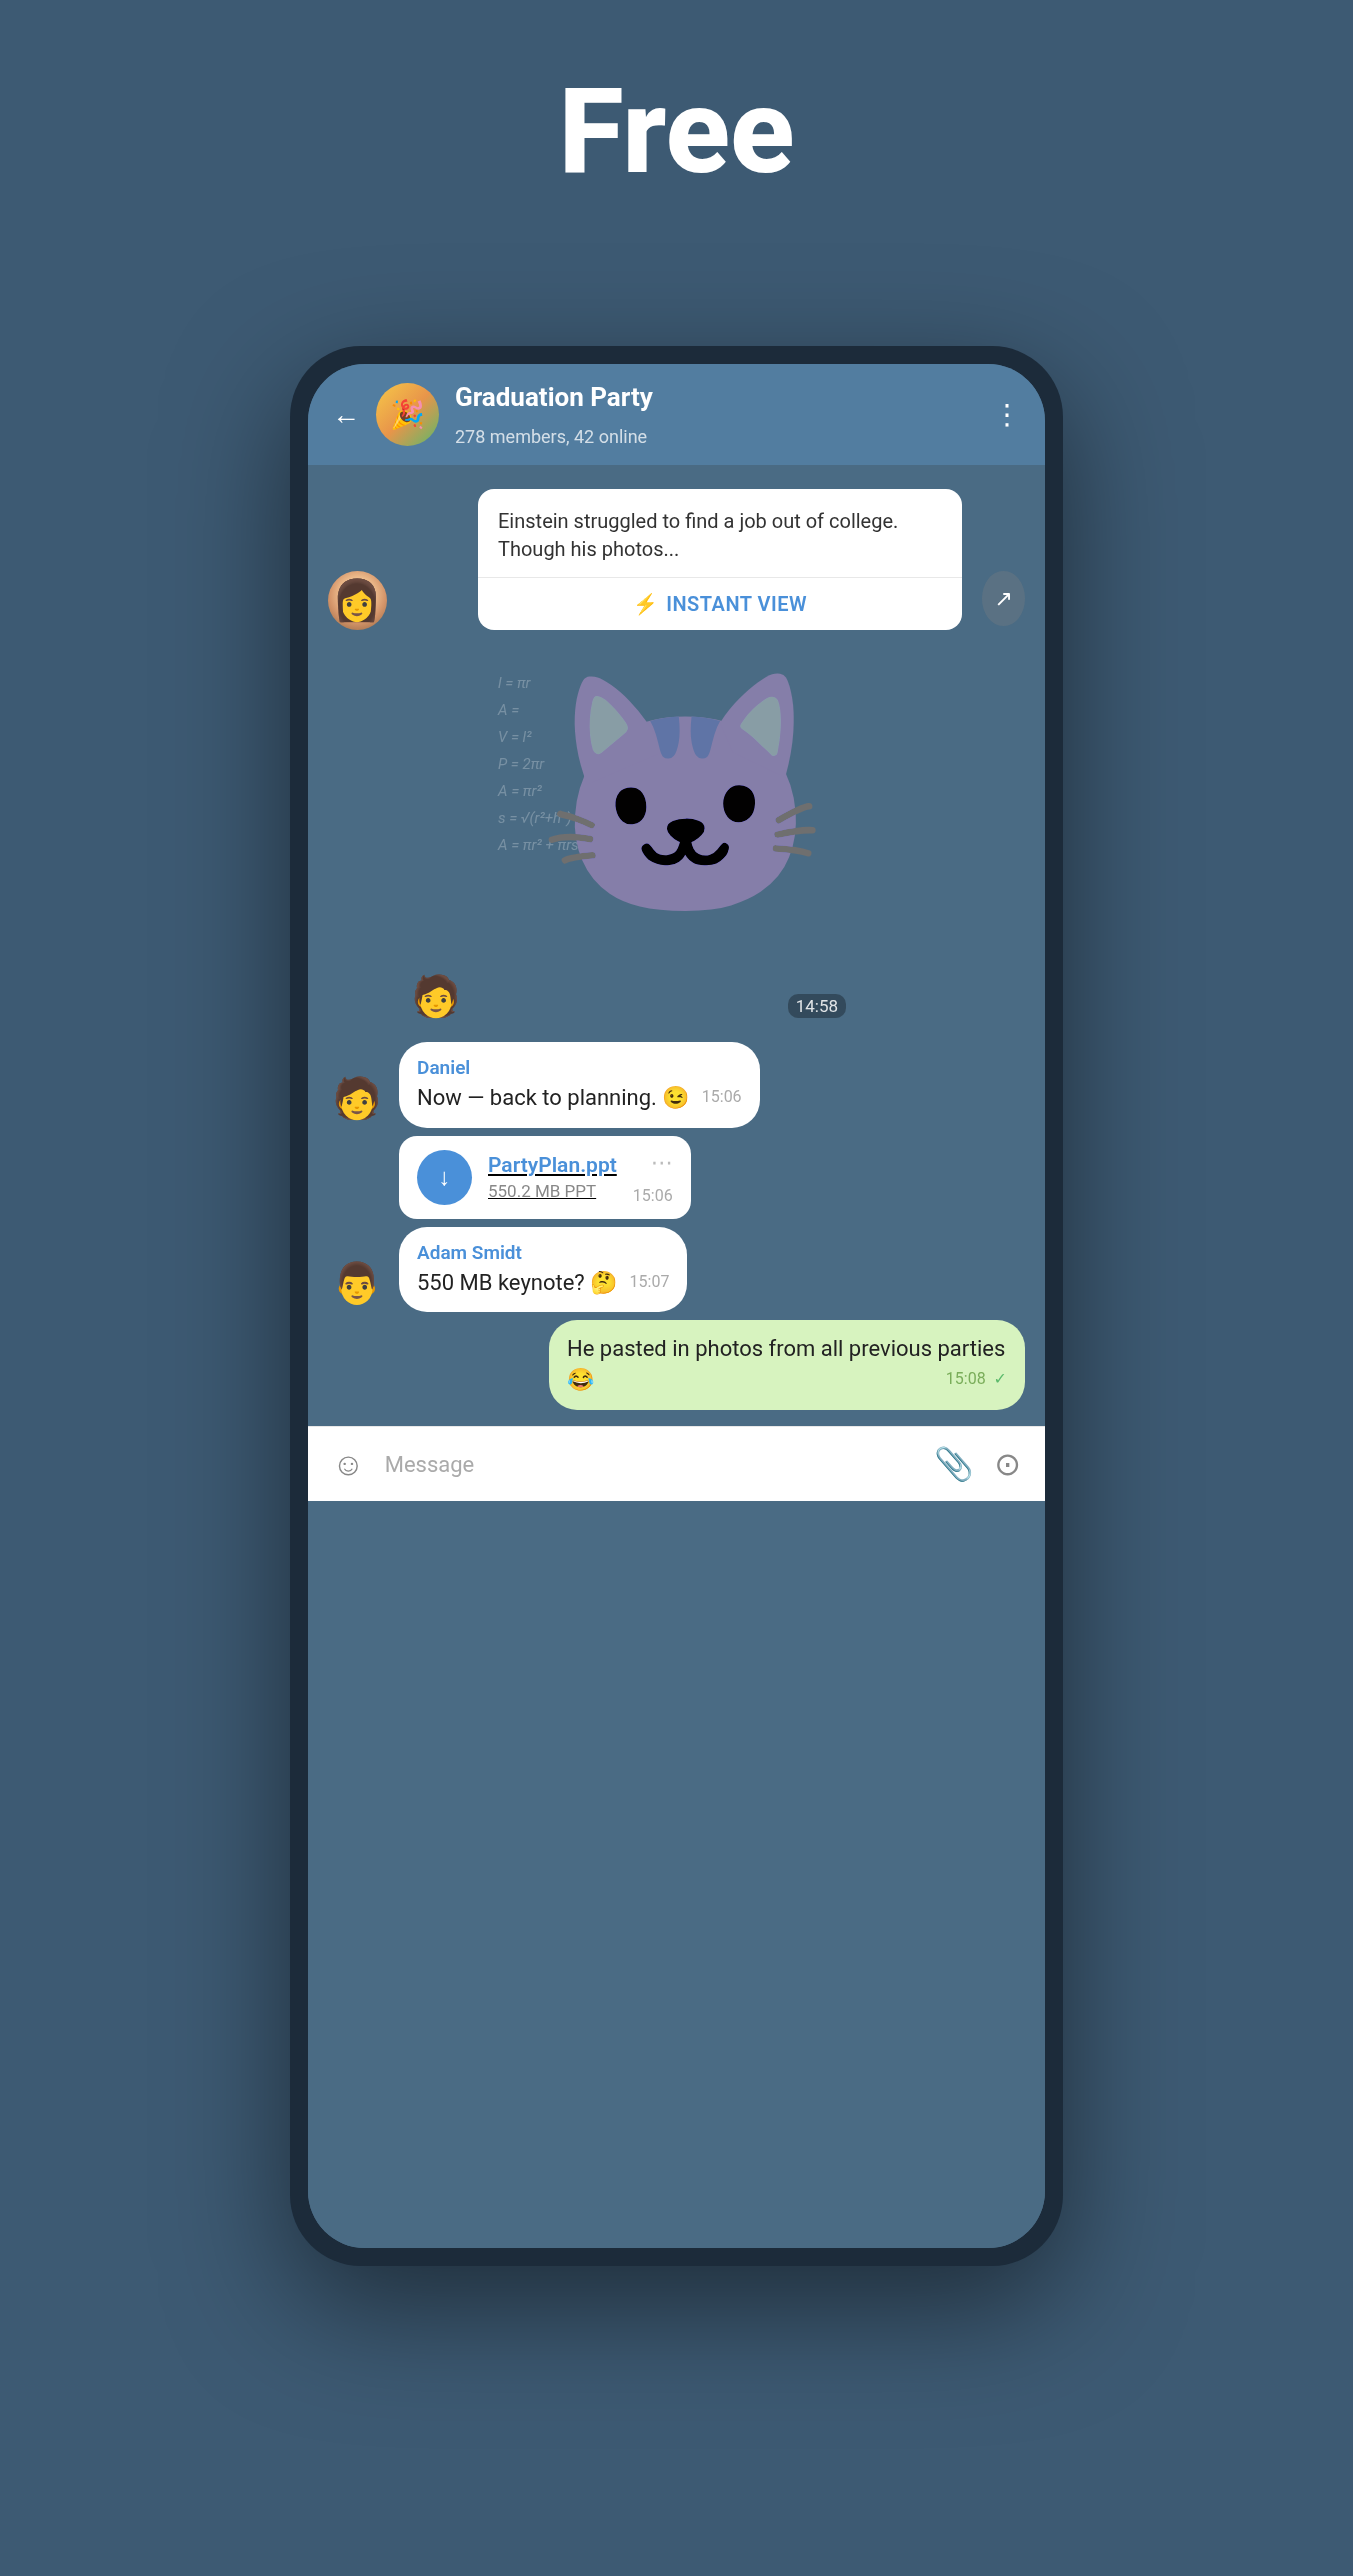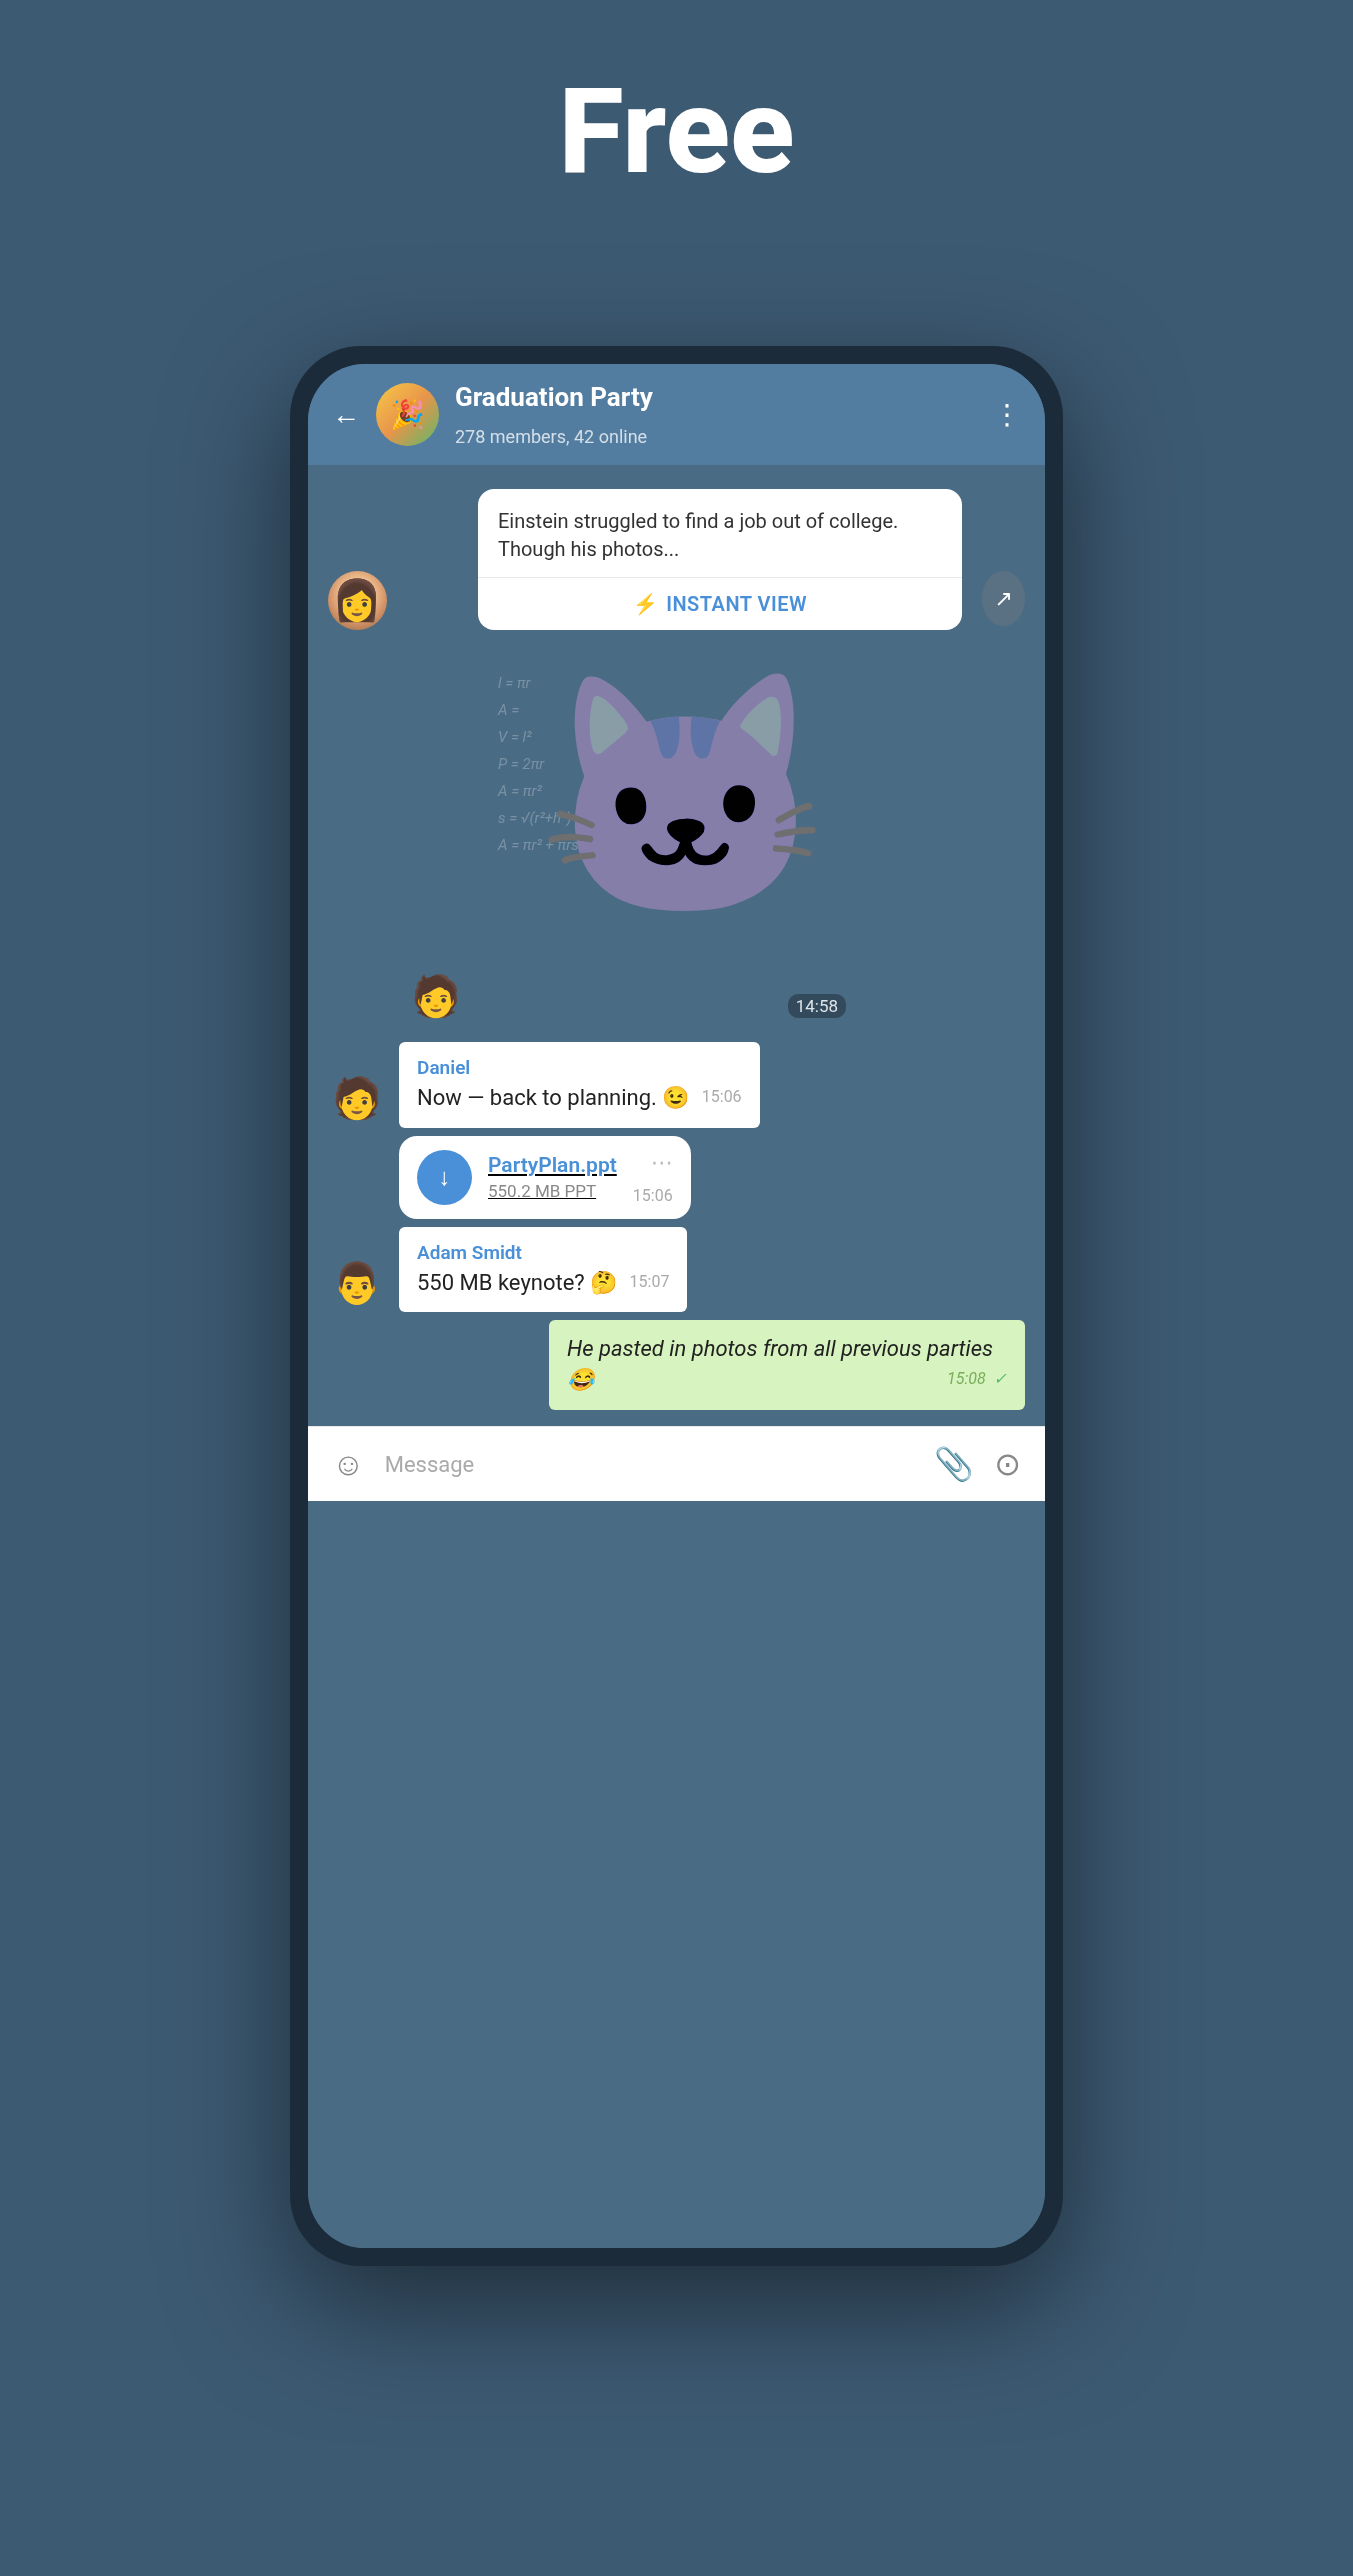--- a/index.html
+++ b/index.html
@@ -184,21 +184,20 @@
     }
 
     .message-row {
       display: flex;
       align-items: flex-end;
       gap: 12px;
     }
 
     .message-row.right {
       justify-content: flex-end;
-      font-style: italic;
     }
 
     
     .sticker-area {
       display: flex;
       justify-content: flex-start;
       margin-left: 79px;
       margin-top: 12px;
       margin-bottom: 8px;
       position: relative;
@@ -240,21 +239,21 @@
       font-size: 17px;
       color: rgba(255,255,255,0.85);
       background: rgba(0,0,0,0.3);
       padding: 2px 8px;
       border-radius: 10px;
     }
 
     
     .bubble {
       background: white;
-      border-radius: 6px;
+      border-radius: 28px;
       padding: 14px 18px;
       max-width: 476px;
       position: relative;
     }
 
     .bubble.sent {
       background: #d7f3bf;
       align-self: flex-end;
     }
 

